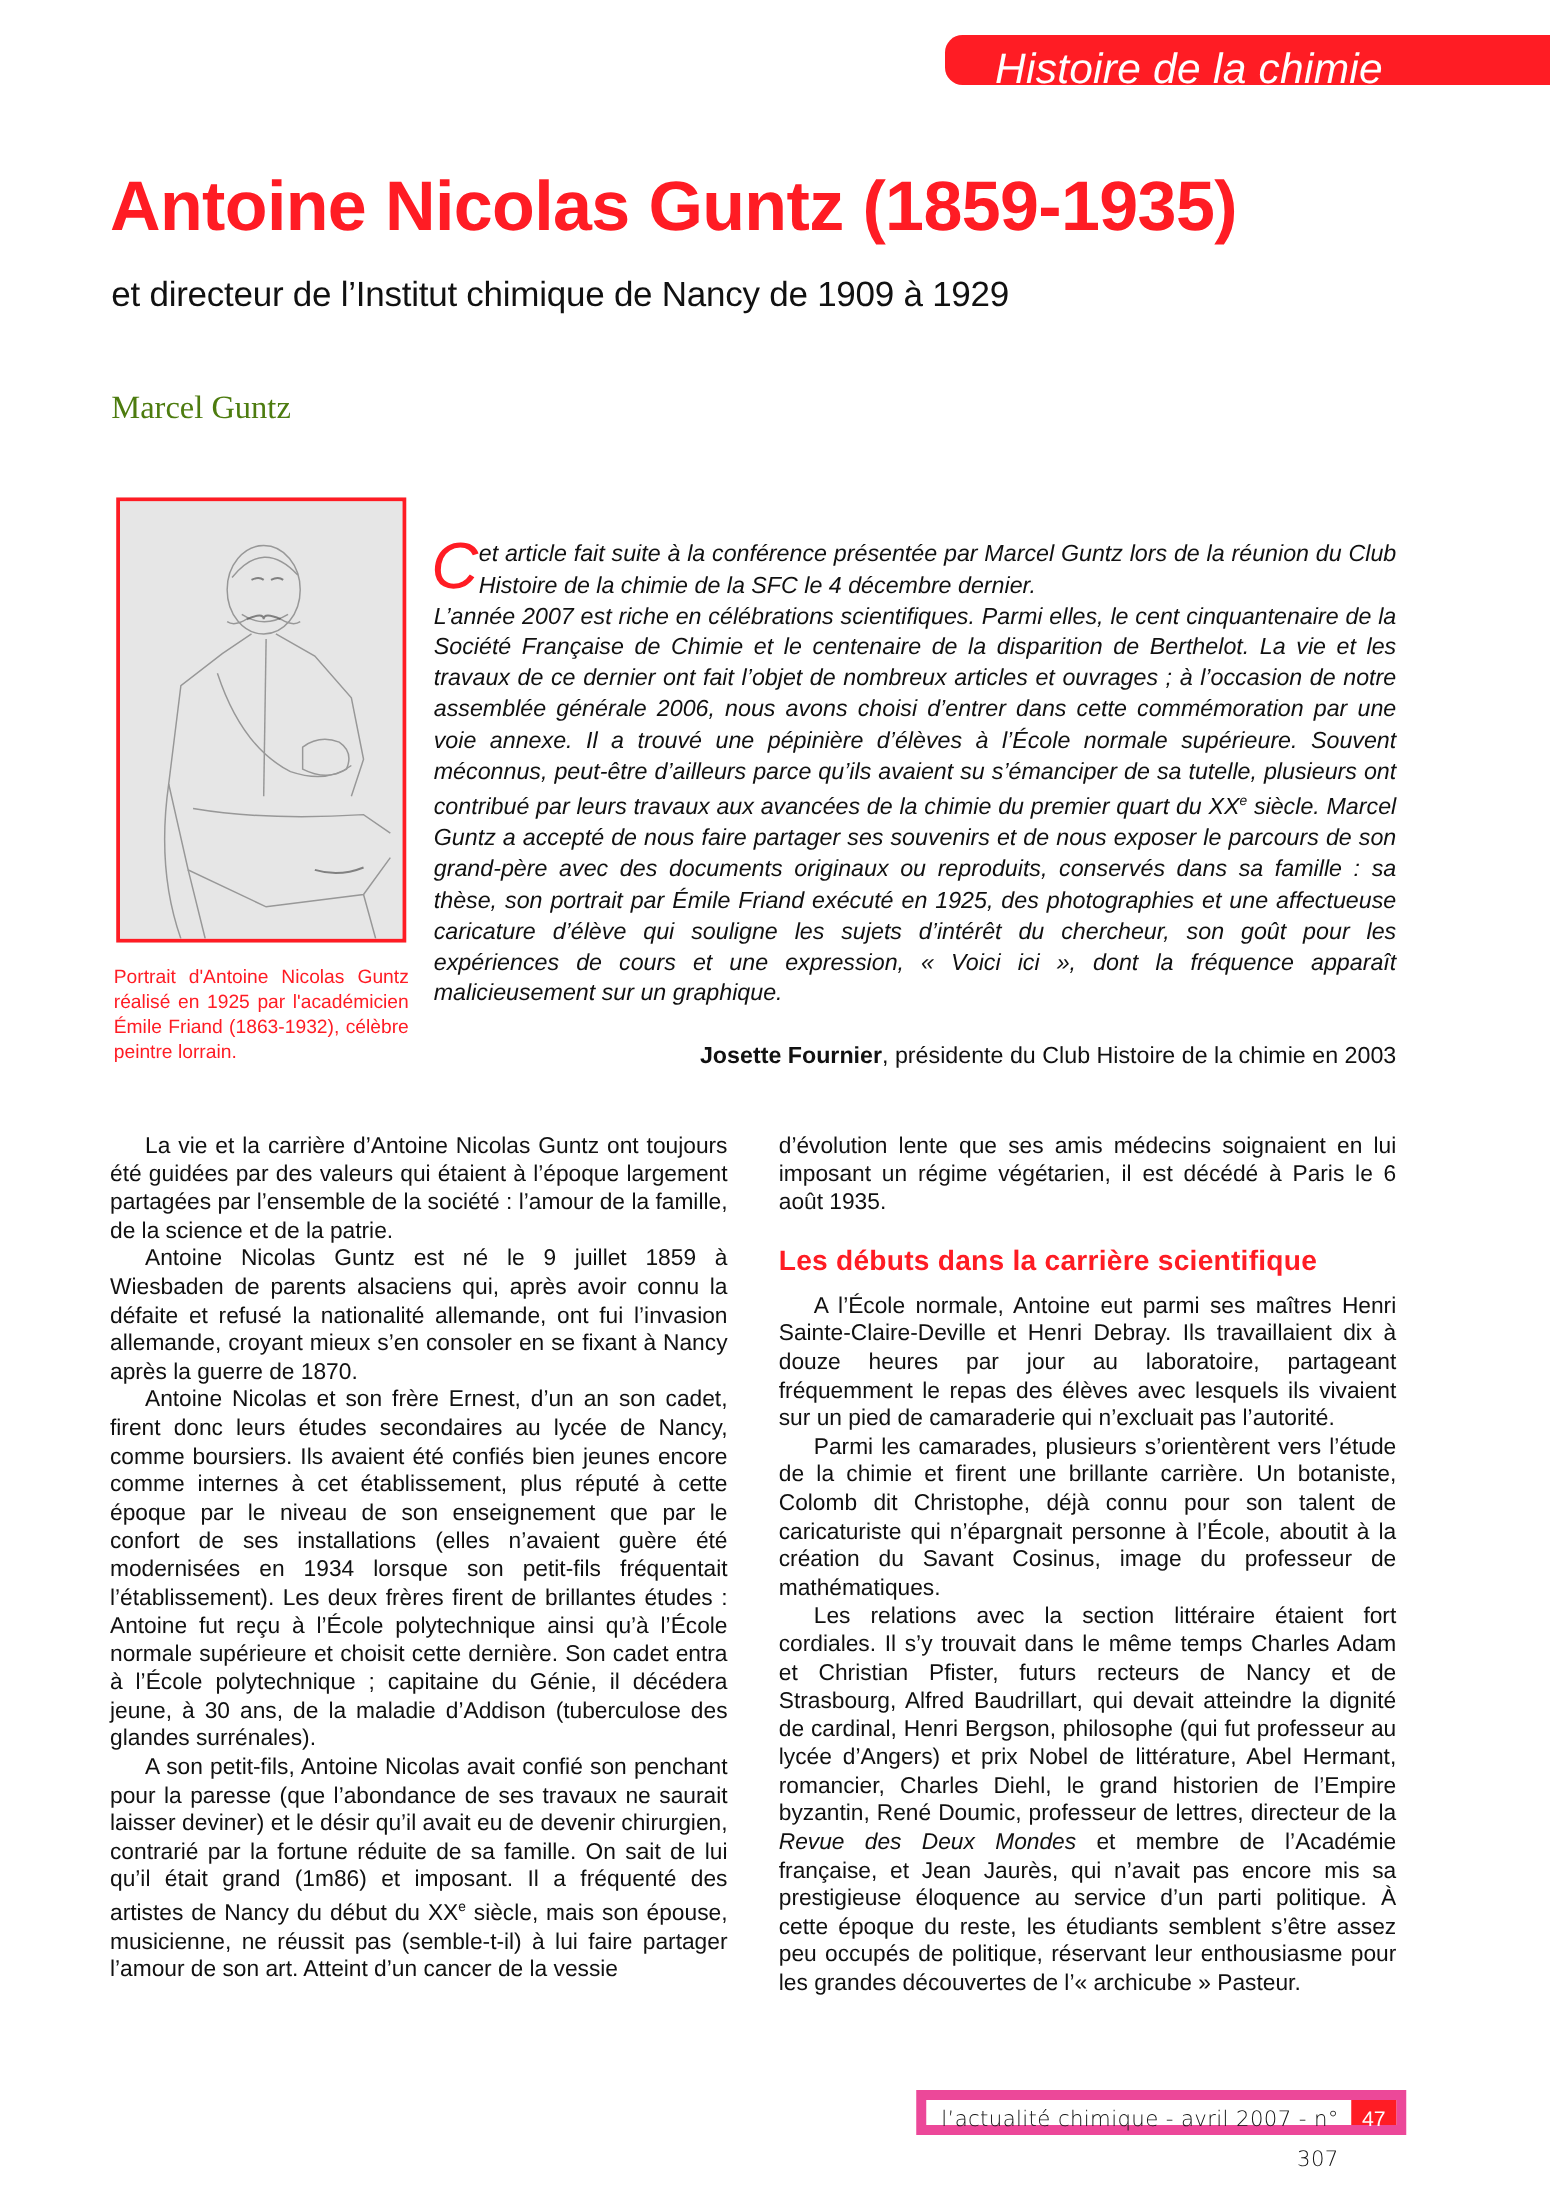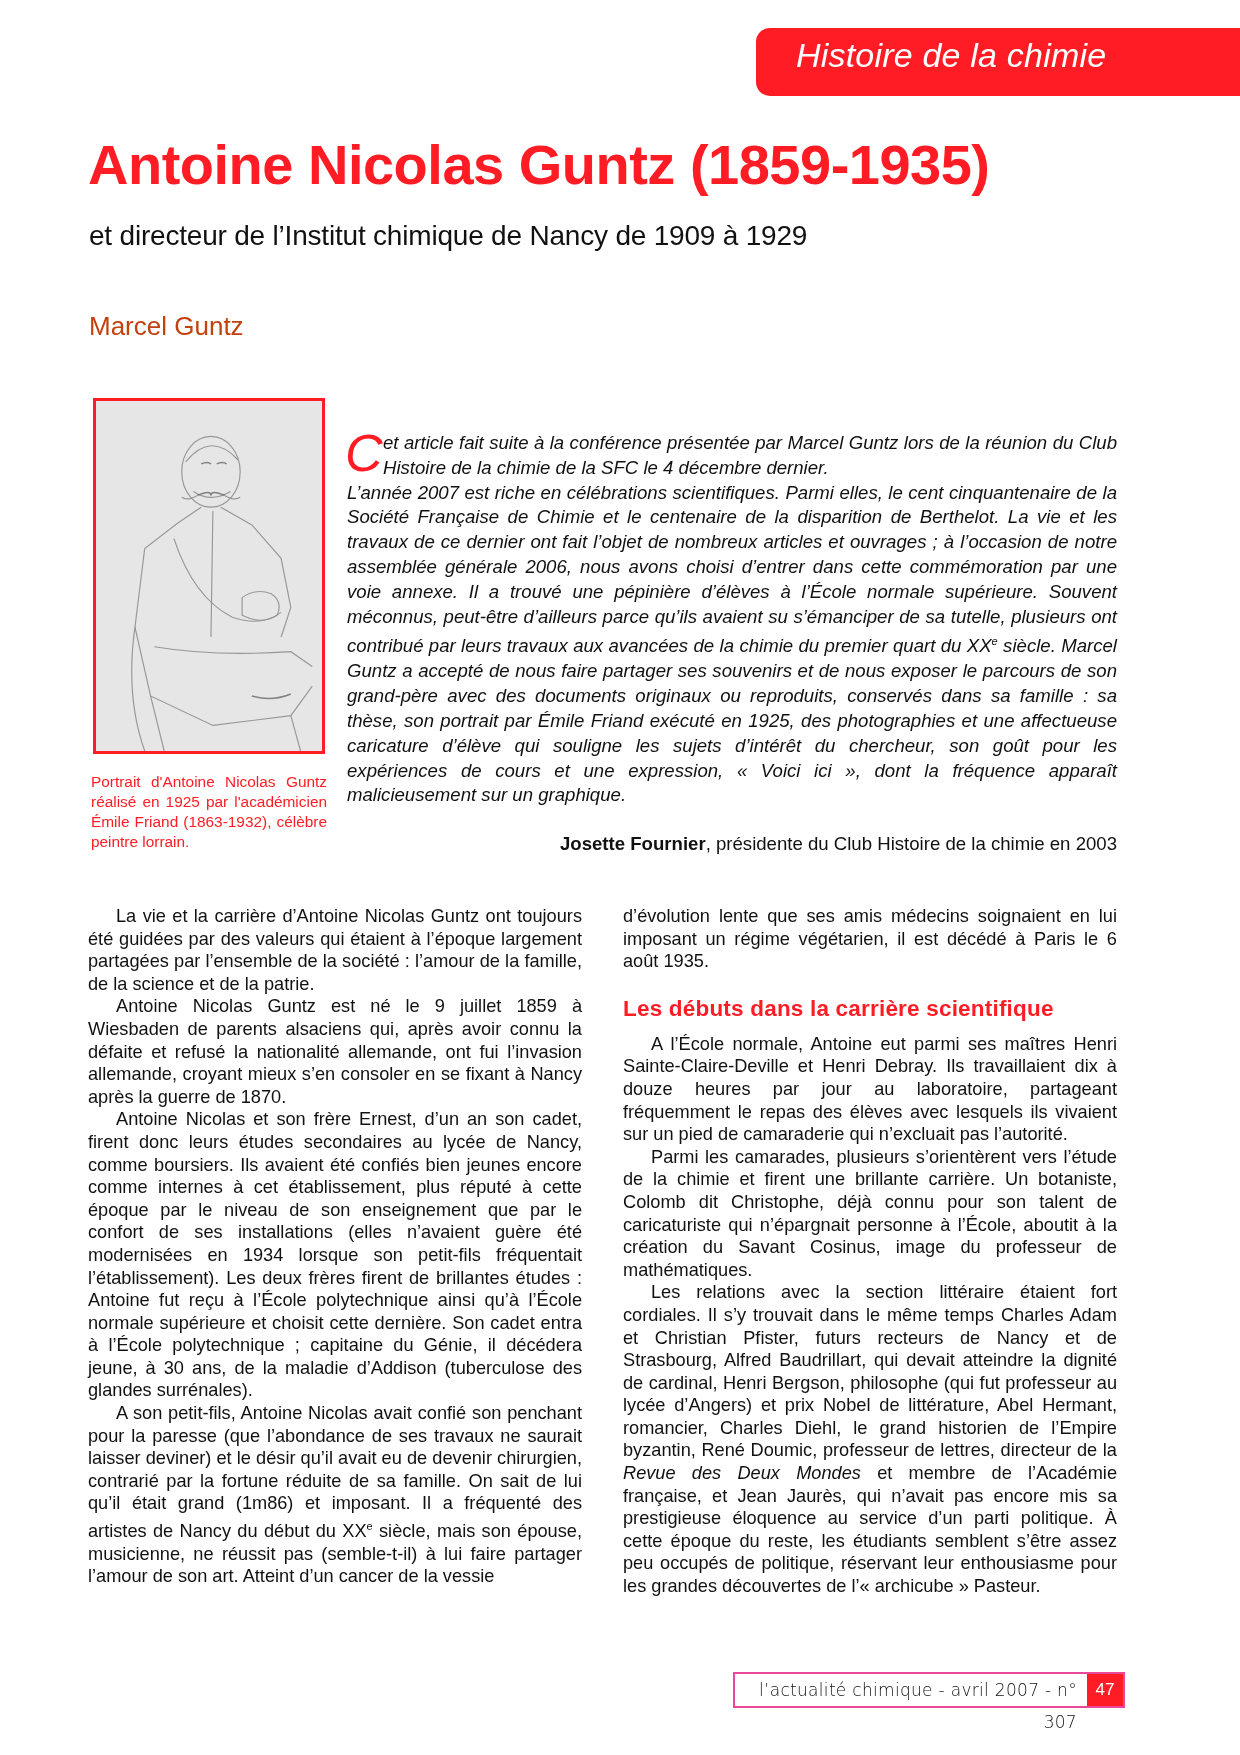--- a/index.html
+++ b/index.html
@@ -1,38 +1,38 @@
 <!DOCTYPE html>
 <html><head>
   <meta charset="utf-8">
   <style>
     * { box-sizing: border-box; margin: 0; padding: 0; }
     html, body { width: 1240px; height: 1755px; background: #ffffff; overflow: hidden; }
     body { position: relative; font-family: "Liberation Sans", sans-serif; color: #111; }
 
     .rubric {
-      position: absolute; left: 756px; top: 28px; width: 484px; height: 68px;
+      position: absolute; left: 756px; top: 28px; width: 484px; height: 40px;
       background: #ff1c24; border-radius: 14px 0 0 14px;
       color: #fff; font-style: italic; font-size: 34px; line-height: 54px;
       padding-left: 40px; letter-spacing: 0.2px;
     }
 
     .title {
       position: absolute; left: 88px; top: 132px;
       color: #ff1c24; font-size: 56px; line-height: 66px; letter-spacing: -0.5px;
       white-space: nowrap;
     }
     .subtitle {
       position: absolute; left: 89px; top: 218px;
       font-size: 28px; line-height: 36px; color: #111; letter-spacing: -0.2px;
     }
     .subtitle div { white-space: nowrap; }
     .author {
       position: absolute; left: 89px; top: 310px;
-      font-size: 26px; line-height: 32px; color: #c2410c; white-space: nowrap;
+      font-size: 26px; line-height: 32px; color: #4d7c0f; white-space: nowrap; font-family: Liberation Serif, serif;
     }
 
     .portrait-frame {
       position: absolute; left: 93px; top: 398px; width: 232px; height: 356px;
       border: 3px solid #ff1c24; background: #e8e8e8; overflow: hidden;
     }
     .portrait-frame svg { width: 100%; height: 100%; display: block; }
     .caption {
       position: absolute; left: 91px; top: 772px; width: 236px;
       color: #ff1c24; font-size: 15.4px; line-height: 20px; text-align: justify;
@@ -68,21 +68,21 @@
     .col sup { font-size: 11px; }
     .col i { font-style: italic; }
 
     .section-heading {
       color: #ff1c24; font-weight: bold; font-size: 22.5px; line-height: 28px;
       margin: 22px 0 10px 0; white-space: nowrap; letter-spacing: 0.2px;
     }
 
     .footer {
       position: absolute; left: 733px; top: 1672px; width: 392px; height: 36px;
-      border: 2px solid #ec4899; background: #fff; display: flex; align-items: stretch;
+      border: 8px solid #ec4899; background: #fff; display: flex; align-items: stretch;
     }
     .footer .journal {
       flex: 1; text-align: right; padding-right: 10px;
       font-size: 17px; line-height: 32px; color: #111; letter-spacing: 0.3px;
       font-family: "DejaVu Sans", sans-serif; font-weight: 200;
     }
     .footer .page-num {
       width: 36px; background: #ff1c24; color: #fff;
       font-size: 17px; line-height: 32px; text-align: center;
     }

